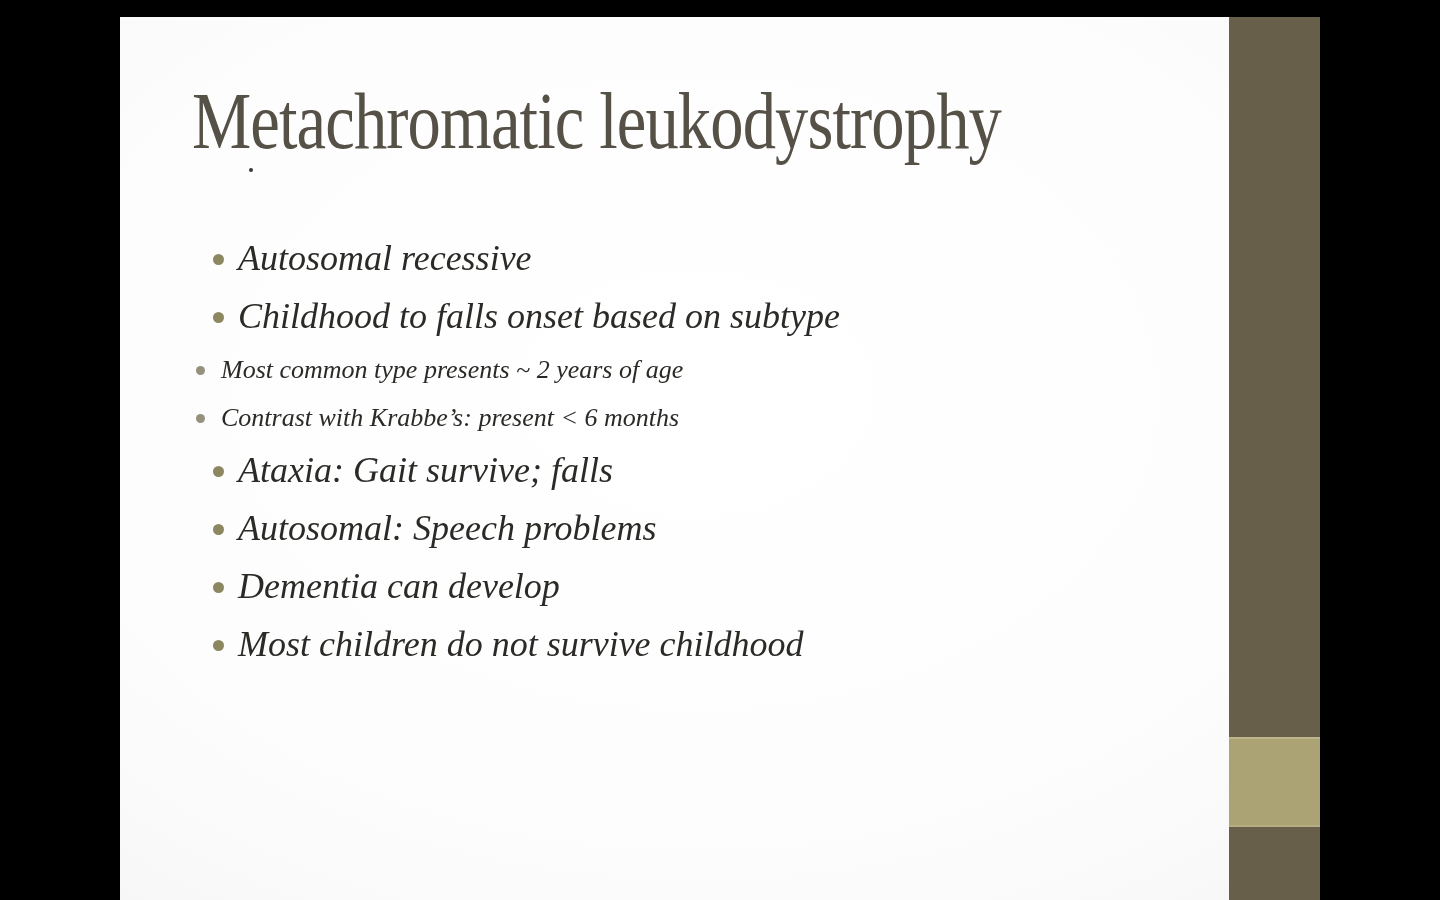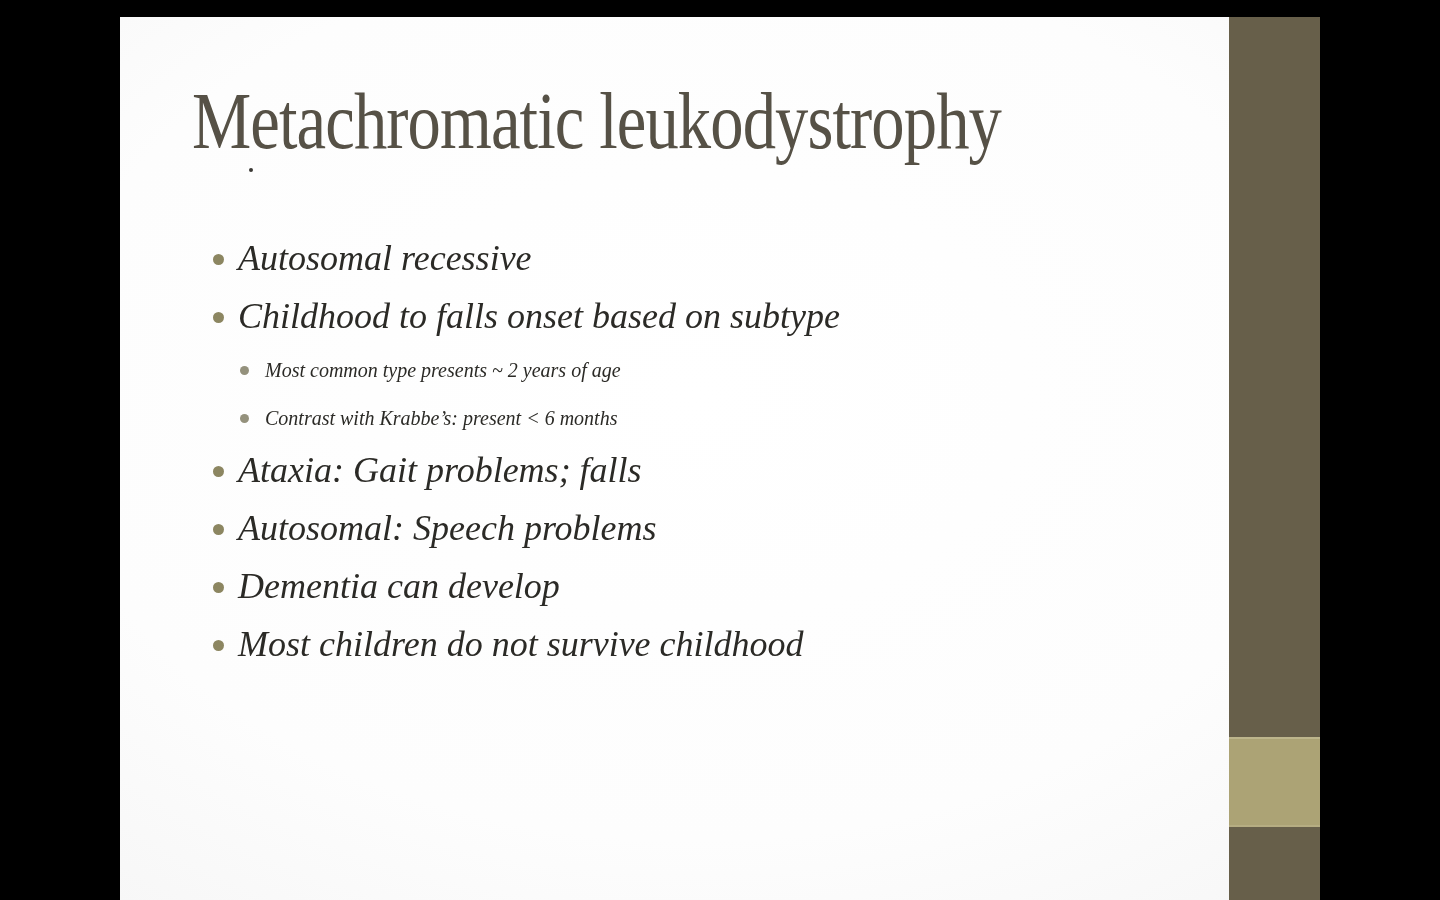--- a/index.html
+++ b/index.html
@@ -97,22 +97,22 @@
     align-items: center;
     color: #2b2a26;
   }
   .row.l1 {
     height: 58px;
     padding-left: 93px;
     font-size: 36px;
   }
   .row.l2 {
     height: 48px;
-    padding-left: 120px;
-    font-size: 20px;
+    padding-left: 76px;
+    font-size: 26px;
   }
   .dot {
     flex: 0 0 auto;
     border-radius: 50%;
   }
   .row.l1 .dot {
     width: 11px;
     height: 11px;
     margin-right: 14px;
     background: #8c8661;
@@ -158,21 +158,21 @@
         <span class="btext">Most common type presents ~ 2 years of age</span>
       </div>
 
       <div class="row l2">
         <span class="dot"></span>
         <span class="btext">Contrast with Krabbe’s: present &lt; 6 months</span>
       </div>
 
       <div class="row l1">
         <span class="dot"></span>
-        <span class="btext">Ataxia: Gait problems; falls</span>
+        <span class="btext">Ataxia: Gait survive; falls</span>
       </div>
 
       <div class="row l1">
         <span class="dot"></span>
         <span class="btext">Autosomal: Speech problems</span>
       </div>
 
       <div class="row l1">
         <span class="dot"></span>
         <span class="btext">Dementia can develop</span>

